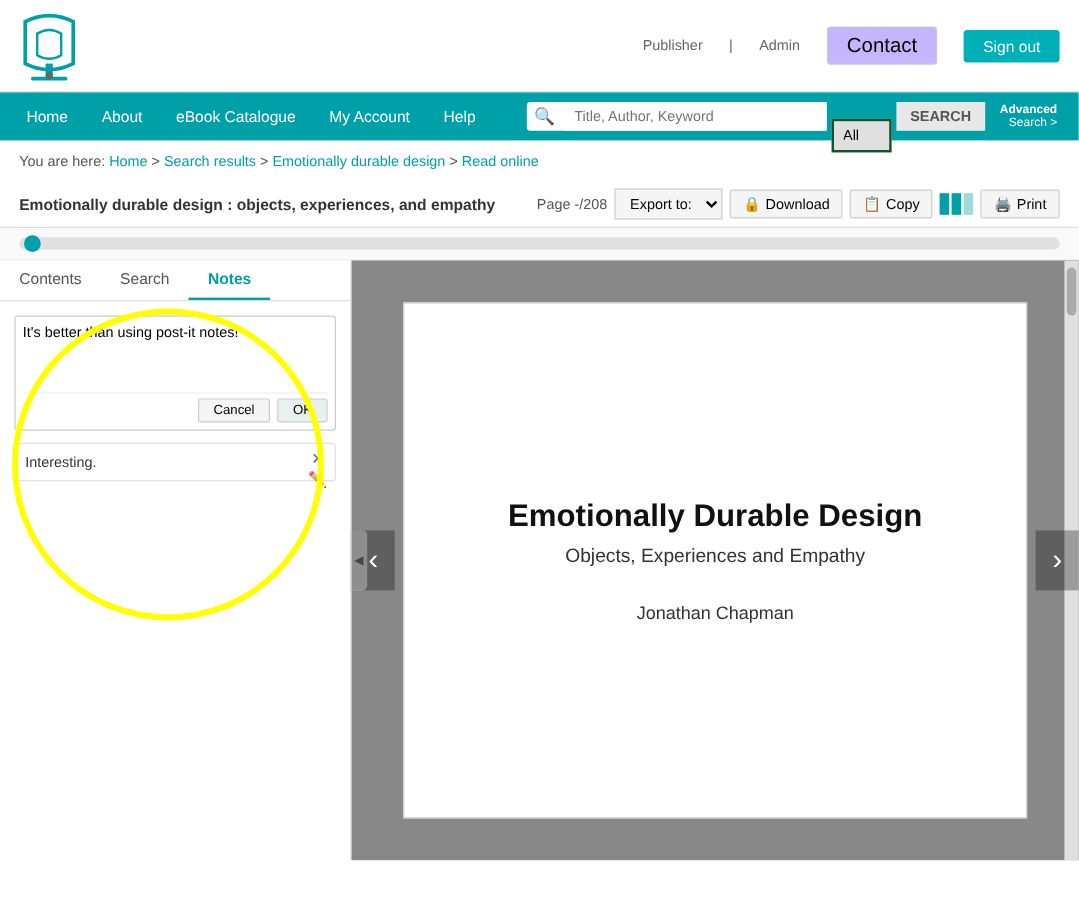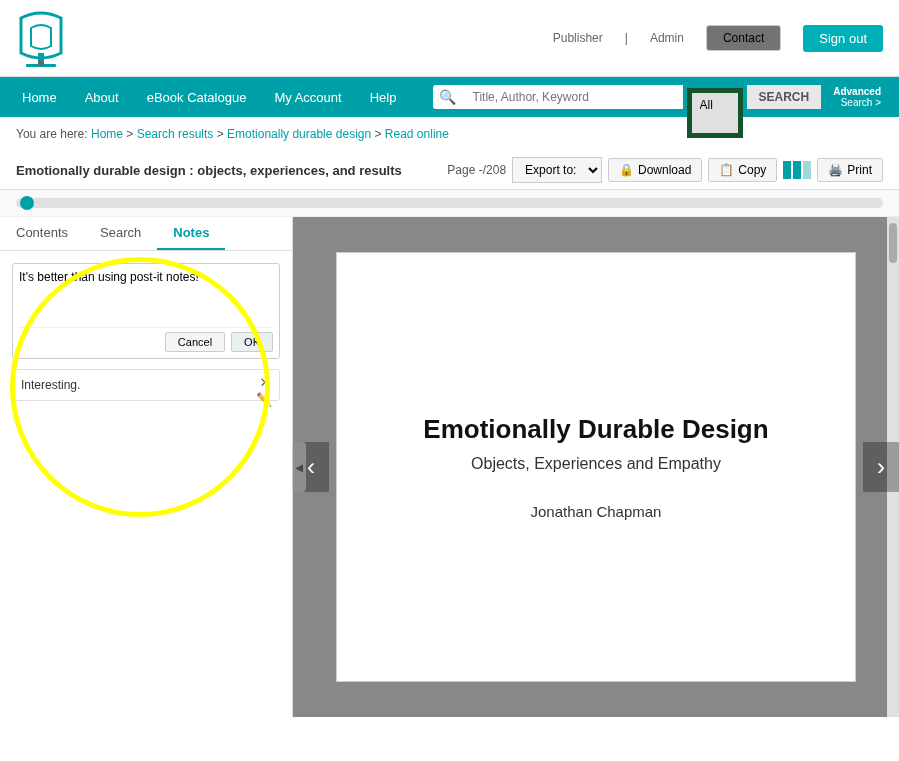--- a/index.html
+++ b/index.html
@@ -3,21 +3,21 @@
   <meta charset="utf-8">
   <style>
     * { margin: 0; padding: 0; box-sizing: border-box; }
     body { font-family: Arial, sans-serif; font-size: 13px; background: #fff; width: 899px; }
 
     
     .header { display: flex; align-items: center; justify-content: space-between; padding: 8px 16px; background: #fff; border-bottom: 1px solid #ddd; }
     .logo-area { display: flex; align-items: center; gap: 8px; }
     .logo-icon { width: 50px; height: 60px; }
     .header-right { display: flex; align-items: center; gap: 22px; font-size: 12px; color: #666; }
-    .btn-contact { background: #737373; border: 1px solid #ccc; padding: 5px 16px; border-radius: 3px; cursor: pointer; font-size: 12px; }
+    .btn-contact { background: #c4b5fd; border: 1px solid #ccc; padding: 5px 16px; border-radius: 3px; cursor: pointer; font-size: 17px; }
     .btn-signout { background: #00b0b8; border: none; padding: 6px 16px; border-radius: 3px; cursor: pointer; color: #fff; font-size: 13px; }
 
     
     .nav { background: #00a0a8; display: flex; align-items: center; padding: 0 10px; height: 40px; gap: 4px; }
     .nav-item { color: #fff; padding: 8px 12px; font-size: 13px; cursor: pointer; text-decoration: none; }
     .search-area { display: flex; align-items: center; margin-left: auto; gap: 4px; }
     .search-input { border: none; padding: 5px 10px; width: 220px; font-size: 12px; color: #999; border-radius: 3px 0 0 3px; outline: none; }
     .search-select-wrap { position: relative; display: flex; }
     .search-select-wrap select { padding: 5px 24px 5px 8px; border: none; background: #e8e8e8; font-size: 12px; appearance: none; cursor: pointer; }
     .search-btn { background: #e8e8e8; border: none; padding: 5px 12px; font-size: 12px; cursor: pointer; font-weight: bold; color: #555; }
@@ -176,21 +176,21 @@
   <a class="nav-item">About</a>
   <a class="nav-item">eBook Catalogue</a>
   <a class="nav-item">My Account</a>
   <a class="nav-item">Help</a>
   <div class="search-area">
     <div style="display:flex; align-items:center; background:#fff; border-radius:3px;">
       <span style="padding:0 6px; color:#00a0a8; font-size:14px;">🔍</span>
       <input type="text" class="search-input" placeholder="Title, Author, Keyword" style="">
     </div>
     <div class="search-select-wrap">
-      <select style="padding:5px 24px 21px 8px; border:5px solid #14532d; background:#e0e0e0; font-size:12px; cursor:pointer;margin-top:32px;">
+      <select style="padding:5px 24px 5px 8px; border:2px solid #14532d; background:#e0e0e0; font-size:12px; cursor:pointer;margin-top:32px;">
         <option>All</option>
       </select>
     </div>
     <button class="search-btn">SEARCH</button>
     <div class="advanced-link">
       <div>Advanced</div>
       <div>Search &gt;</div>
     </div>
   </div>
 </div>
@@ -200,21 +200,21 @@
   <a href="#" style="color:#00a0a8; text-decoration:none;">Home</a>
   <span> &gt; </span>
   <a href="#" style="color:#00a0a8; text-decoration:none;">Search results</a>
   <span> &gt; </span>
   <a href="#" style="color:#00a0a8; text-decoration:none;">Emotionally durable design</a>
   <span> &gt; </span>
   <a href="#" style="color:#00a0a8; text-decoration:none;">Read online</a>
 </div>
 
 <div class="book-bar">
-  <div class="book-title">Emotionally durable design : objects, experiences, and results</div>
+  <div class="book-title">Emotionally durable design : objects, experiences, and empathy</div>
   <div class="book-bar-right">
     <span class="page-info">Page -/208</span>
     <select class="export-select">
       <option>Export to:</option>
     </select>
     <button class="toolbar-btn">
       <span>🔒</span>
       <span>Download</span>
     </button>
     <button class="toolbar-btn">

